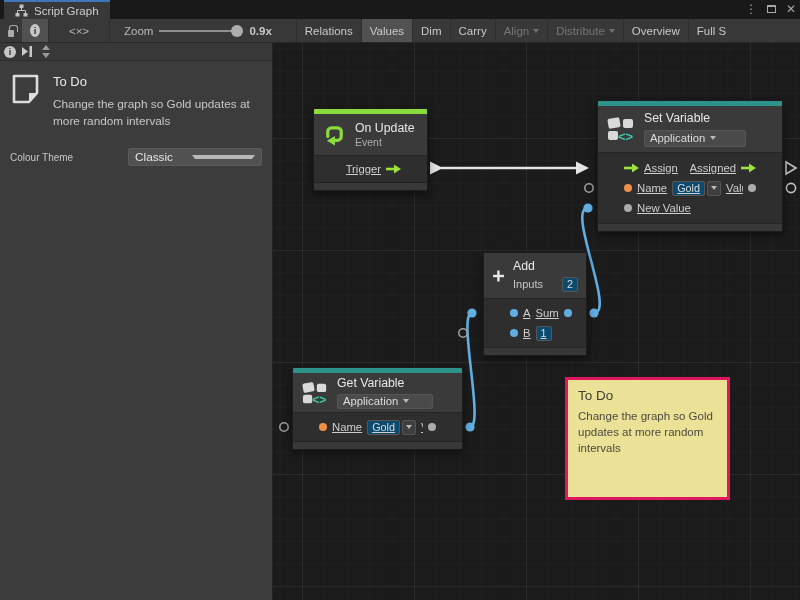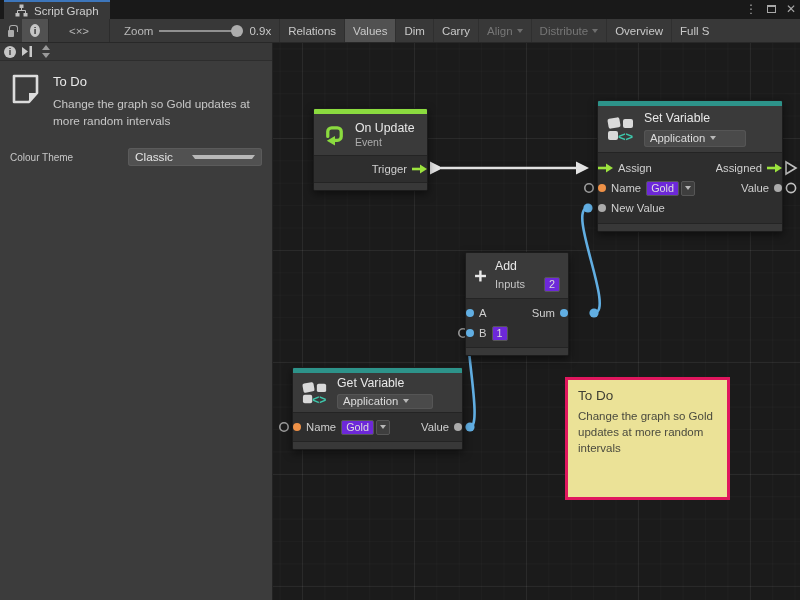--- a/index.html
+++ b/index.html
@@ -64,29 +64,29 @@
   .node{position:absolute;z-index:10;background:#2E2E2E;border:1px solid #1C1C1C;border-radius:2px;
         box-shadow:0 3px 9px rgba(0,0,0,0.5);}
   .colorbar{height:5px;border-radius:1px 1px 0 0;}
   .colorbar.green{background:#8BDB3F;}
   .colorbar.teal{background:#2D938A;}
   .nheader{background:#3A3A3A;border-bottom:1px solid #242424;display:flex;align-items:center;gap:8px;padding:0 8px;}
   .ntitle{font-size:12.3px;color:#E8E8E8;line-height:1.25;white-space:nowrap;}
   .nsub{font-size:10.5px;color:#ADADAD;line-height:1.2;}
   .nports{background:#2E2E2E;border-bottom:1px solid #242424;}
   .nfooter{height:7px;background:#383838;border-radius:0 0 1px 1px;}
-  .prow{display:flex;align-items:center;height:20px;padding:0 0;gap:5px;font-size:11.3px;color:#CFCFCF;white-space:nowrap;}
+  .prow{display:flex;align-items:center;height:20px;padding:0 26px;gap:5px;font-size:11.3px;color:#CFCFCF;white-space:nowrap;text-decoration:underline;}
   .dot{width:8px;height:8px;border-radius:50%;flex:0 0 auto;}
   .dot.blue{background:#61AEE2;} .dot.orange{background:#EE9147;} .dot.gray{background:#ABABAB;}
   .pushR{margin-left:auto;}
   .clip{overflow:hidden;}
   .ndrop{height:17px;background:#4A4A4A;border-radius:3px;display:flex;align-items:center;gap:5px;
          padding:0 6px;font-size:11.3px;color:#DCDCDC;box-shadow:inset 0 0 0 1px #555;}
   .ndrop .txt{overflow:hidden;white-space:nowrap;}
-  .valbox{background:#6d28d9;border:1px solid #565656;border-radius:2px;min-width:15px;height:15px;
+  .valbox{background:#0c4a6e;border:1px solid #565656;border-radius:2px;min-width:15px;height:15px;
           display:flex;align-items:center;justify-content:center;font-size:10.8px;color:#DCDCDC;padding:0 4px;}
   .goldctl{display:flex;align-items:center;gap:2px;}
   .goldcaret{width:14px;height:15px;background:#3E3E3E;border:1px solid #565656;border-radius:2px;
              display:flex;align-items:center;justify-content:center;}
 
   
   .sticky{position:absolute;z-index:8;background:#EBE297;border:3px solid #E0175E;padding:8px 10px;}
   .sticky-title{font-size:13.5px;color:#3E3E33;}
   .sticky-text{font-size:11.5px;color:#4A4A3E;margin-top:5px;line-height:1.4;width:140px;}
 </style>
@@ -122,21 +122,21 @@
     <div class="tb-btn noborder" style="width:60px;justify-content:center;color:#B5B5B5;">
       <span>&lt;×&gt;</span>
     </div>
     <div class="sep"></div>
     <div style="flex:0 0 auto;display:flex;align-items:center;margin-left:14px;">
       <span style="color:#B9B9B9;">Zoom</span>
       <div class="slider">
         <div class="track"></div>
         <div class="thumb"></div>
       </div>
-      <span style="margin:0 8px 0 2px;">0.9x</span>
+      <span style="margin:0 24px 0 2px;font-weight:bold;">0.9x</span>
     </div>
     <div class="tb-btn" style="border-left:1px solid #2F2F2F;">
       <span>Relations</span>
     </div>
     <div class="tb-btn active">
       <span>Values</span>
     </div>
     <div class="tb-btn">
       <span>Dim</span>
     </div>
@@ -282,21 +282,21 @@
           <span class="dot gray"></span>
         </div>
         <div class="prow">
           <span class="dot gray"></span>
           <span>New Value</span>
         </div>
       </div>
       <div class="nfooter"></div>
     </div>
 
-    <div class="node" style="left:192px;top:209px;width:104px;">
+    <div class="node" style="left:210px;top:209px;width:104px;">
       <div class="nheader" style="height:46px;border-radius:1px 1px 0 0;">
         <svg width="24" height="24" viewBox="0 0 25 25">
           <rect x="10" y="2" width="4.6" height="21" fill="#E9E9E9"></rect>
             <rect x="2" y="10.2" width="21" height="4.6" fill="#E9E9E9"></rect>
         </svg>
         <div>
           <div class="ntitle">Add</div>
           <div style="display:flex;align-items:center;gap:19px;margin-top:2px;">
             <span class="nsub" style="font-size:11px;color:#C5C5C5;">Inputs</span>
             <span class="valbox">2</span>

